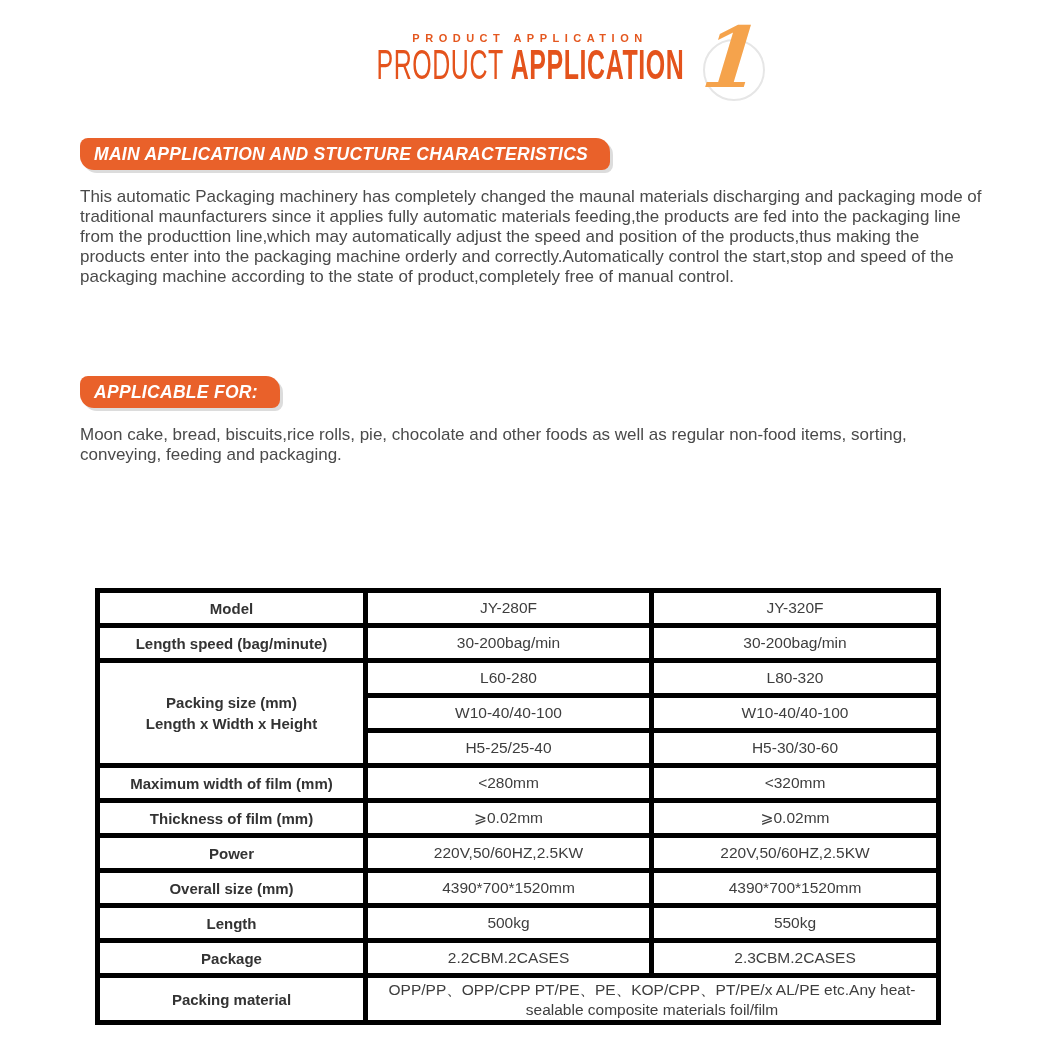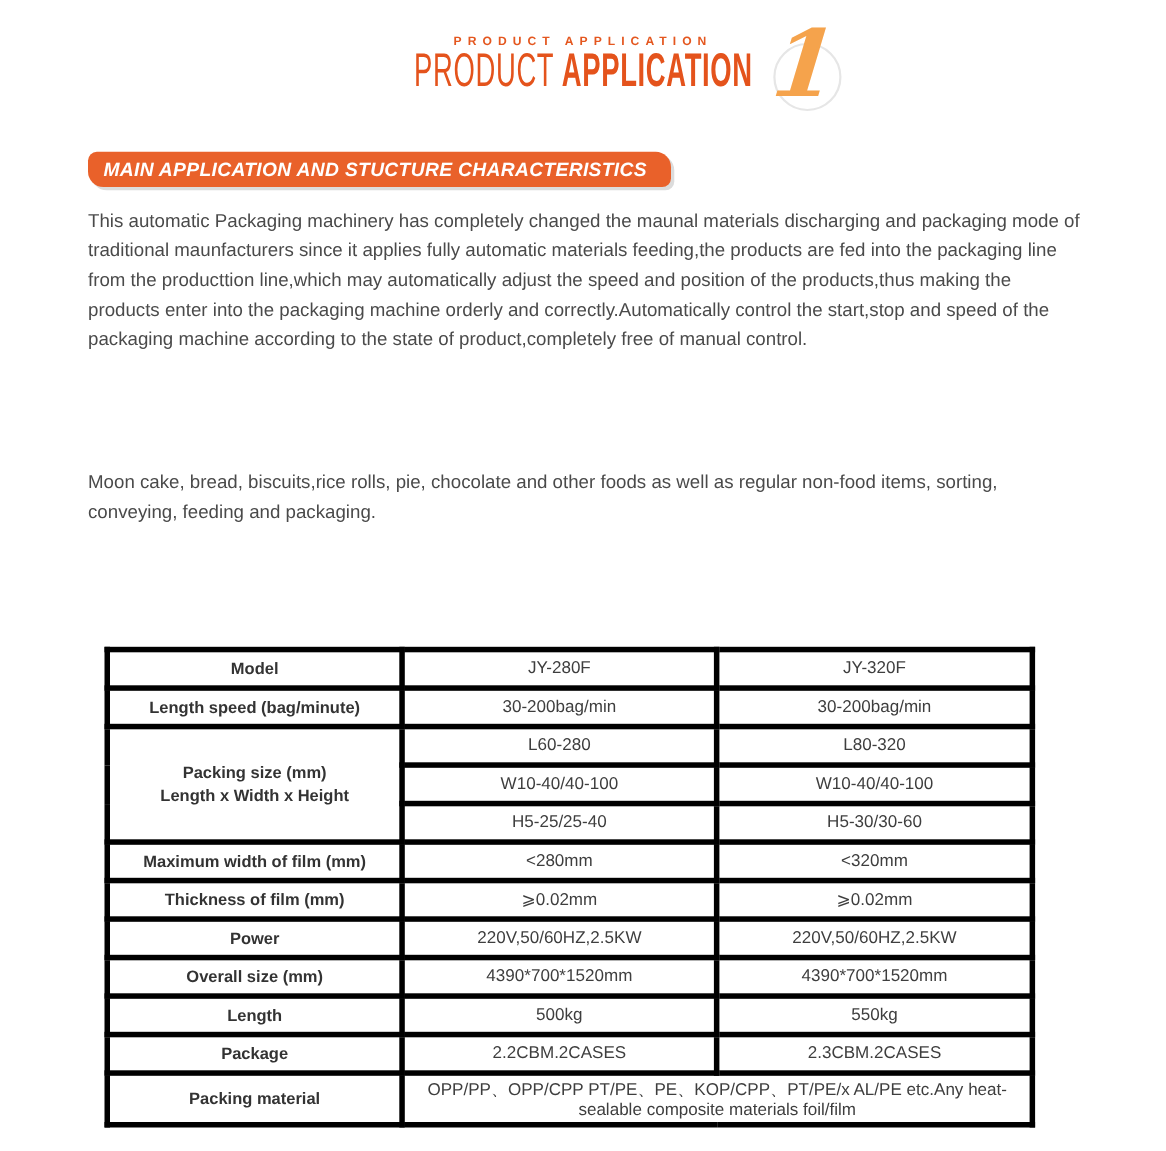--- a/index.html
+++ b/index.html
@@ -72,21 +72,21 @@
     white-space:nowrap;
   }
   #ribbon-performance { top:130px; }
   #ribbon-applicable  { top:368px; }
   #ribbon-technical   { top:523px; }
 
   
   .para {
     position:absolute; left:80px;
     font-size:17px;
-    line-height:27px;
+    line-height:20px;
     color:#4a4a4a;
   }
   #para-performance { top:179px; width:902px; }
   #para-applicable  { top:417px; width:880px; }
 
   
   .spec-table {
     position:absolute; top:580px; left:95px;
     width:841px;
     border-collapse:collapse;
@@ -120,20 +120,21 @@
       <span class="t-light">PRODUCT</span>
       <span class="t-bold">APPLICATION</span>
     </span>
   </div>
   <div class="num-circle"></div>
   <div class="num-text">1</div>
 
   <div class="ribbon" id="ribbon-performance">MAIN APPLICATION AND STUCTURE CHARACTERISTICS</div>
   <p class="para" id="para-performance">This automatic Packaging machinery has completely changed the maunal materials discharging and packaging mode of traditional maunfacturers since it applies fully automatic materials feeding,the products are fed into the packaging line from the producttion line,which may automatically adjust the speed and position of the products,thus making the products enter into the packaging machine orderly and correctly.Automatically control the start,stop and speed of the packaging machine according to the state of product,completely free of manual control.</p>
 
+  <div class="ribbon" id="ribbon-applicable">APPLICABLE FOR:</div>
   <p class="para" id="para-applicable">Moon cake, bread, biscuits,rice rolls, pie, chocolate and other foods as well as regular non-food items, sorting, conveying, feeding and packaging.</p>
 
 
   <table class="spec-table">
     <colgroup>
       <col style="width:268px">
       <col style="width:286px">
       <col style="width:287px">
     </colgroup>
     <tbody>

